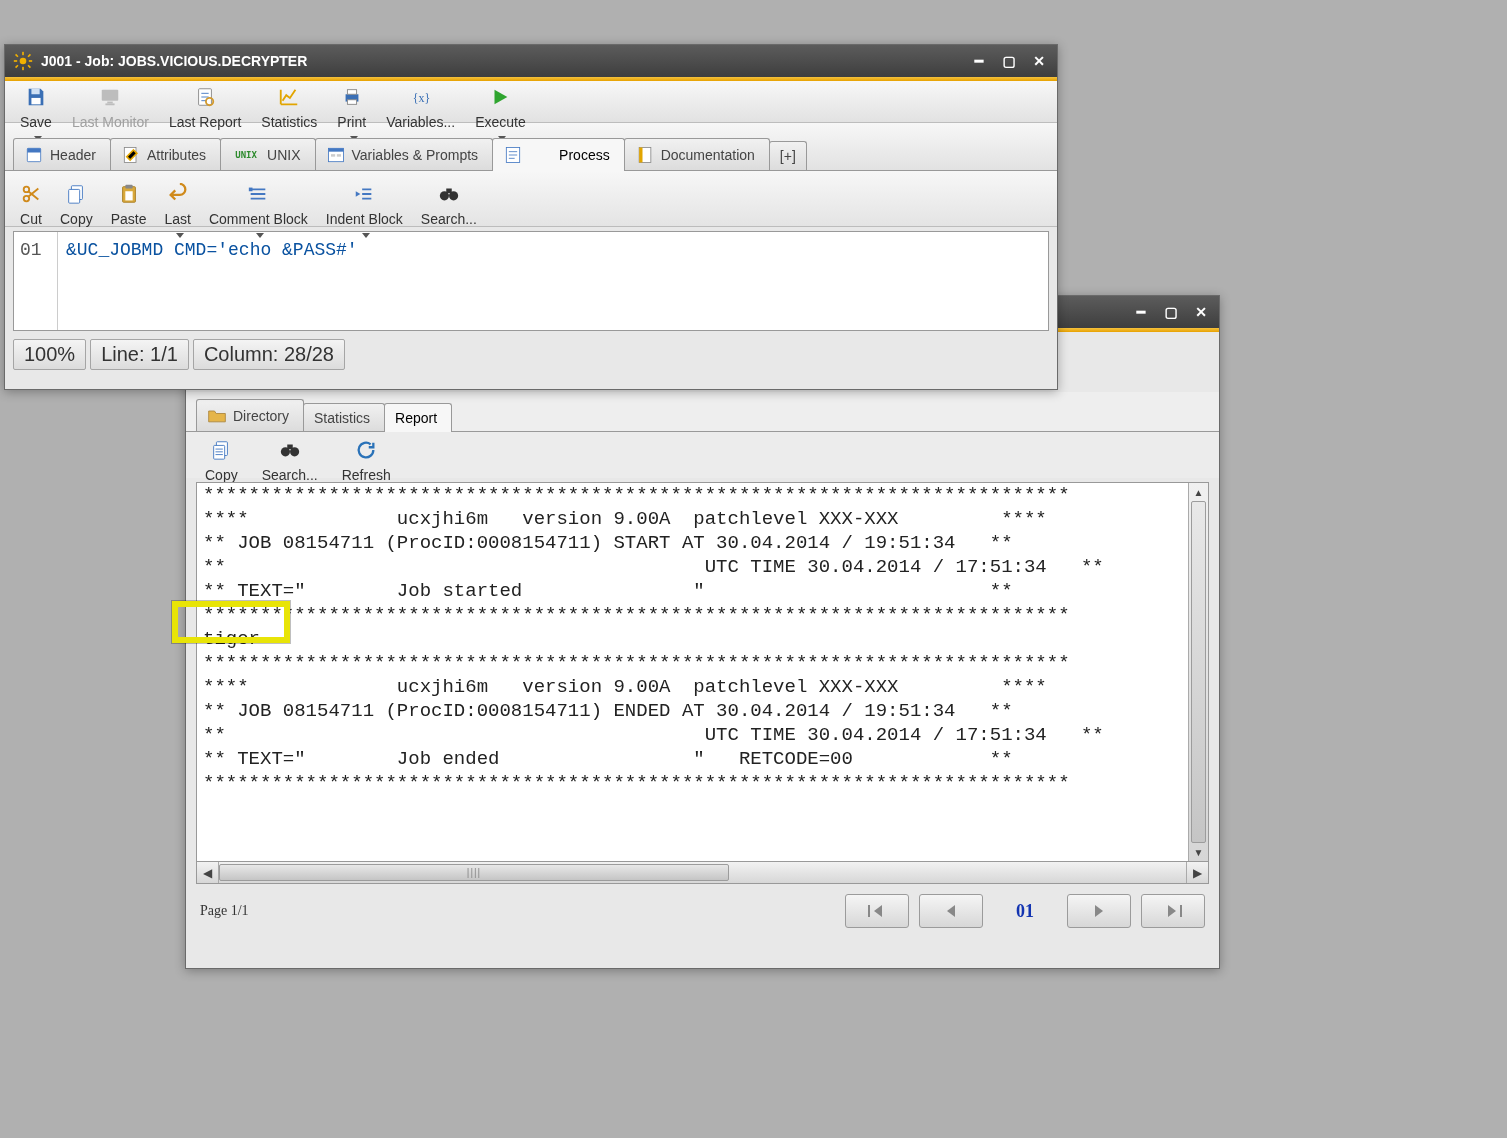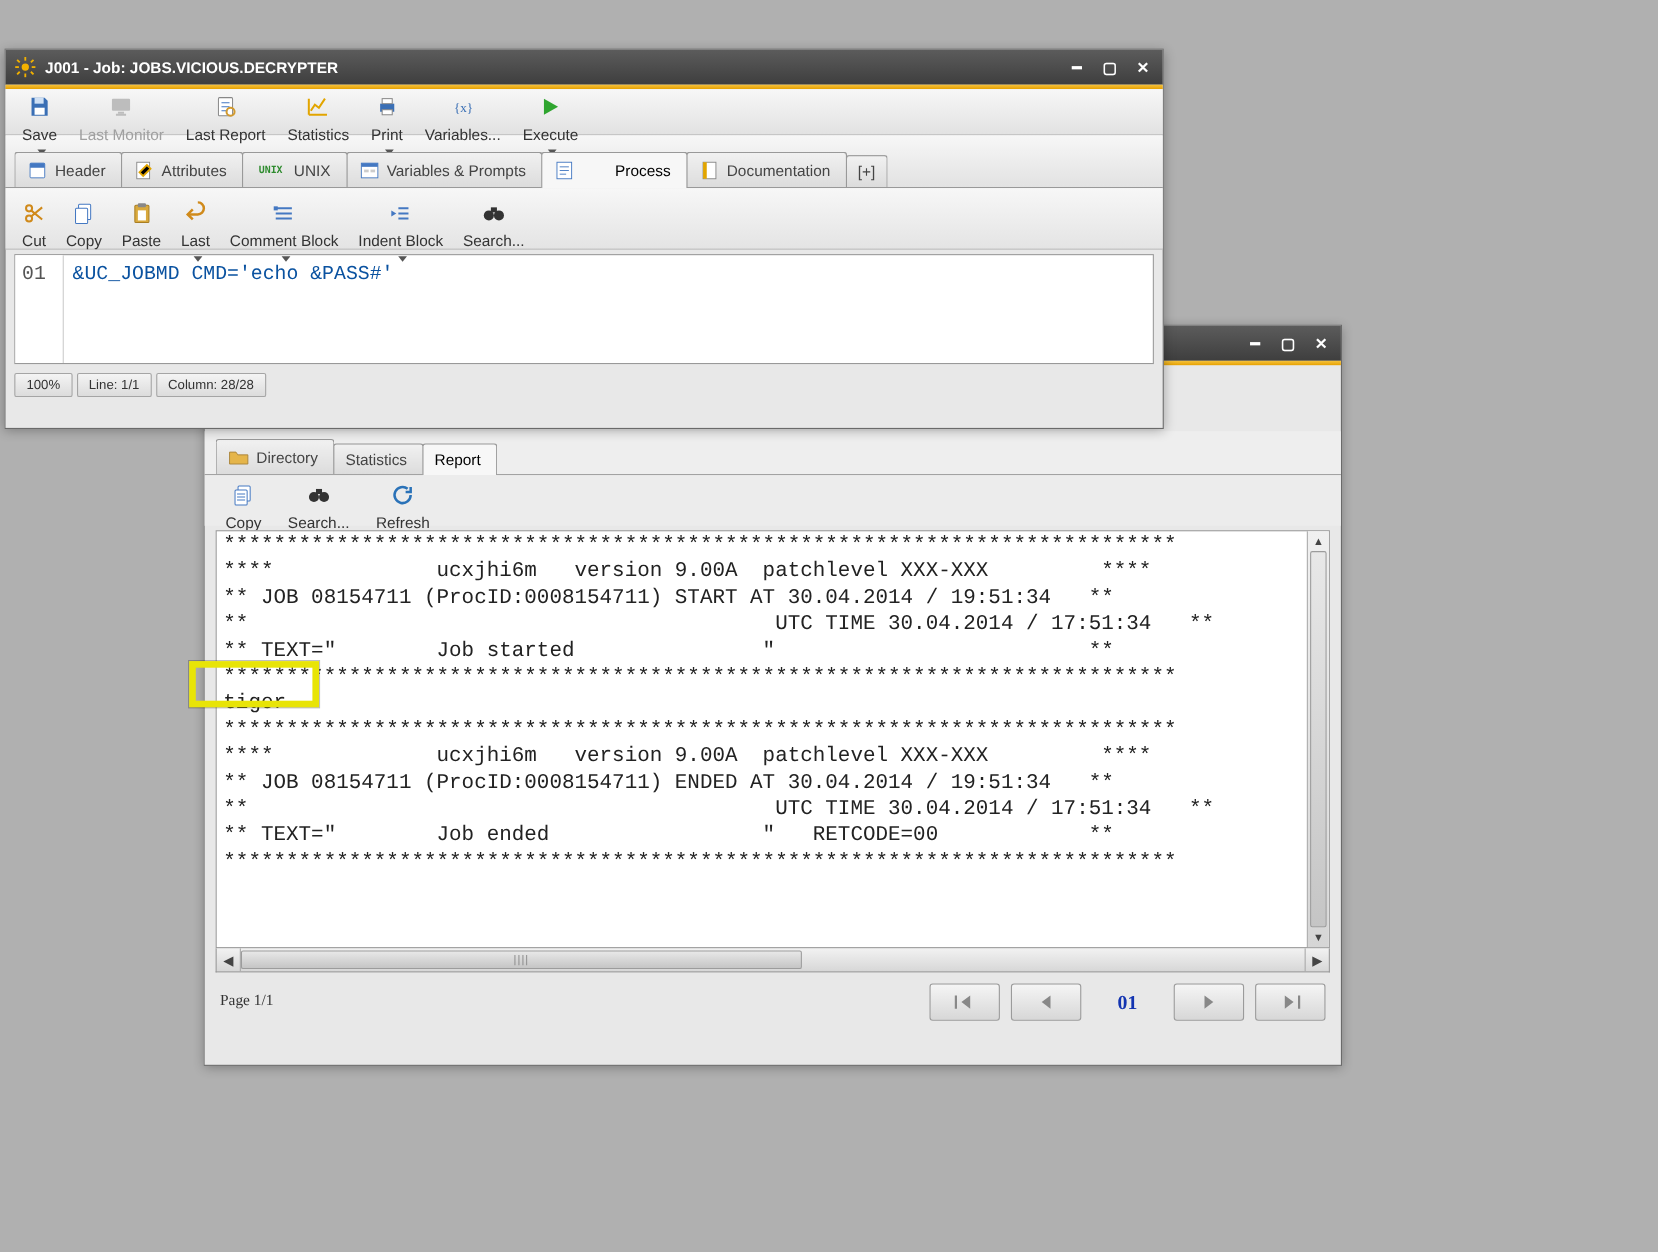--- a/index.html
+++ b/index.html
@@ -138,21 +138,21 @@
 
 .statusbar {
   display: flex;
   gap: 4px;
   padding: 4px 8px 8px;
 }
 .statusbox {
   border: 1px solid #a5a5a5;
   background: linear-gradient(#f4f4f4,#dcdcdc);
   padding: 3px 10px;
-  font-size: 12px;
+  font-size: 20px;
   color: #333;
   border-radius: 2px;
 }
 
 
 .tabstrip2 {
   display: flex;
   align-items: flex-end;
   height: 40px;
   border-bottom: 1px solid #999;

